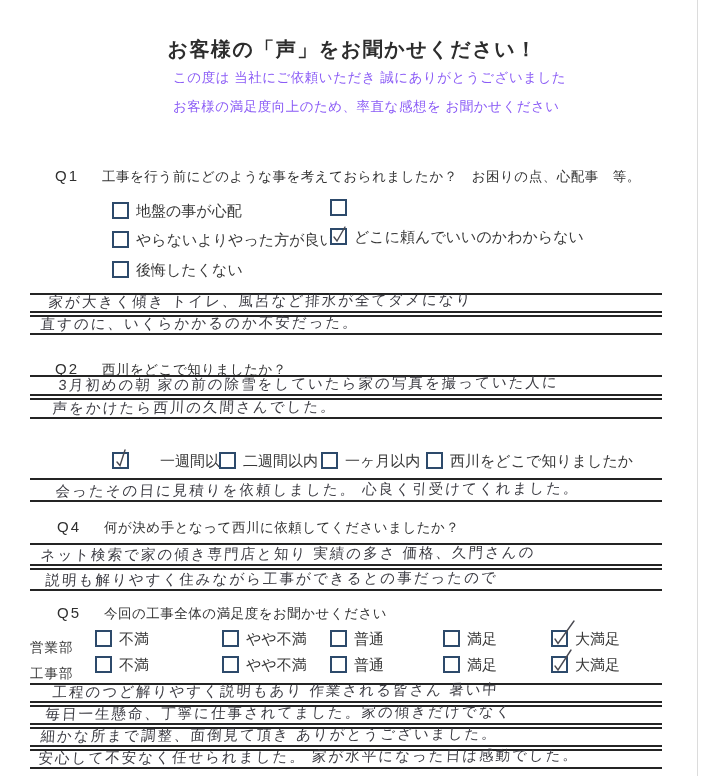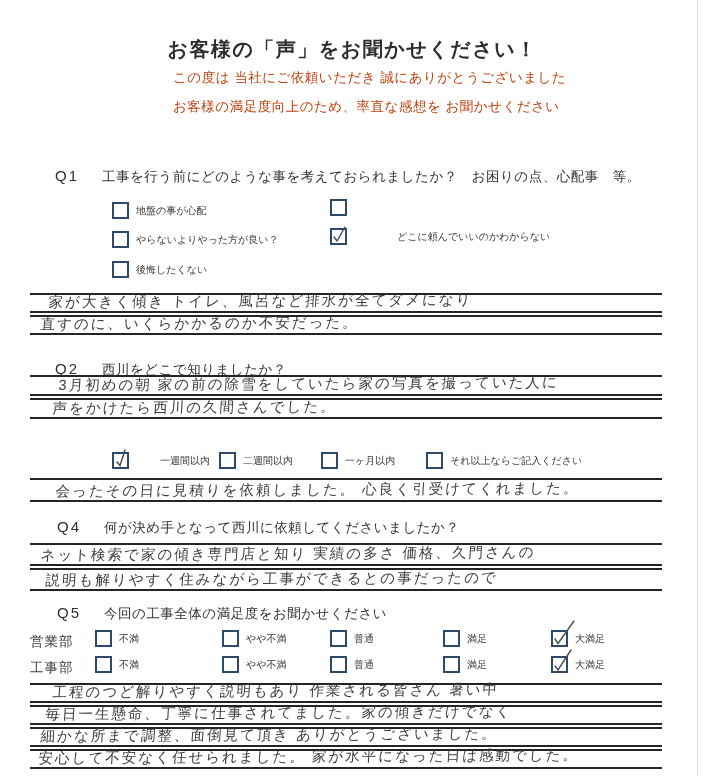--- a/index.html
+++ b/index.html
@@ -15,45 +15,45 @@
     position:absolute; top:0; right:7px; width:1px; height:100%;
     background:#dcdcdc;
   }
   .title {
     position:absolute; top:36px; left:0; width:100%;
     text-align:center; font-size:20px; font-weight:bold;
     color:#2d2d2d; letter-spacing:1.5px;
   }
   .intro {
     position:absolute; left:173px; top:64px;
-    font-size:13.5px; line-height:28.5px; color:#c2410c;
+    font-size:13.5px; line-height:28.5px; color:#8b5cf6;
     letter-spacing:0.5px;
   }
   .q-header {
     position:absolute; display:flex; align-items:baseline;
     font-size:13.5px; color:#333333; letter-spacing:0.5px;
   }
   .q-num { font-size:15px; margin-right:23px; letter-spacing:2px; color:#2f2f2f; }
   .opt {
-    position:absolute; display:flex; align-items:center;
-    font-size:10px; color:#383838; white-space:nowrap;
+    position:absolute; display:flex; 
+    font-size:15px; color:#383838; white-space:nowrap;
   }
   .cb {
     position:relative; width:13px; height:13px;
     border:2px solid #2d4a6b; background:#ffffff;
     margin-right:7px; flex:none;
   }
   .check {
     position:absolute; left:-1px; top:-1px; overflow:visible;
   }
   .check path {
     stroke:#4a4a52; stroke-width:1.4; fill:none; stroke-linecap:round;
   }
   .dept-row { position:absolute; left:30px; width:650px; height:20px; font-size:13.5px; }
-  .dept-label { position:absolute; left:0; top:4px; color:#383838; letter-spacing:1px; }
+  .dept-label { position:absolute; left:0; top:10px; color:#383838; letter-spacing:1px; }
   .answers { position:absolute; left:30px; width:632px; }
   .ans-row {
     position:relative;
     border-top:2px solid #242424; border-bottom:2px solid #242424;
   }
   .ans-row + .ans-row { margin-top:2px; }
   .hw {
     position:absolute; bottom:-1px; white-space:nowrap;
     font-size:14.5px; line-height:19px; letter-spacing:2px;
     color:#3b3b42;
@@ -82,21 +82,21 @@
     <span class="cb"></span>
     <span>地盤の事が心配</span>
   </span>
   <span class="opt" style="left:330px; top:199px;">
     <span class="cb"></span>
   </span>
   <span class="opt" style="left:112px; top:231px;">
     <span class="cb"></span>
     <span>やらないよりやった方が良い？</span>
   </span>
-  <span class="opt" style="left:330px; top:228px;gap:43px;">
+  <span class="opt" style="left:330px; top:228px;">
     <span class="cb">
       <svg class="check" width="16" height="16" viewBox="0 0 16 16">
           <path d="M3 8 L6 12 L14 -2"></path>
         </svg>
     </span>
     <span>どこに頼んでいいのかわからない</span>
   </span>
   <span class="opt" style="left:112px; top:261px;">
     <span class="cb"></span>
     <span>後悔したくない</span>
@@ -137,21 +137,21 @@
   <span class="opt" style="left:219px; top:452px;">
     <span class="cb"></span>
     <span>二週間以内</span>
   </span>
   <span class="opt" style="left:321px; top:452px;">
     <span class="cb"></span>
     <span>一ヶ月以内</span>
   </span>
   <span class="opt" style="left:426px; top:452px;">
     <span class="cb"></span>
-    <span>それ以上ならご記入ください</span>
+    <span>西川をどこで知りましたか</span>
   </span>
 
   <div class="answers" style="top:478px;">
     <div class="ans-row" style="height:20px;">
       <span class="hw" style="left:25px;">会ったその日に見積りを依頼しました。 心良く引受けてくれました。</span>
     </div>
   </div>
 
   <div class="q-header" style="left:57px; top:518px;">
     <span class="q-num">Q4</span>

